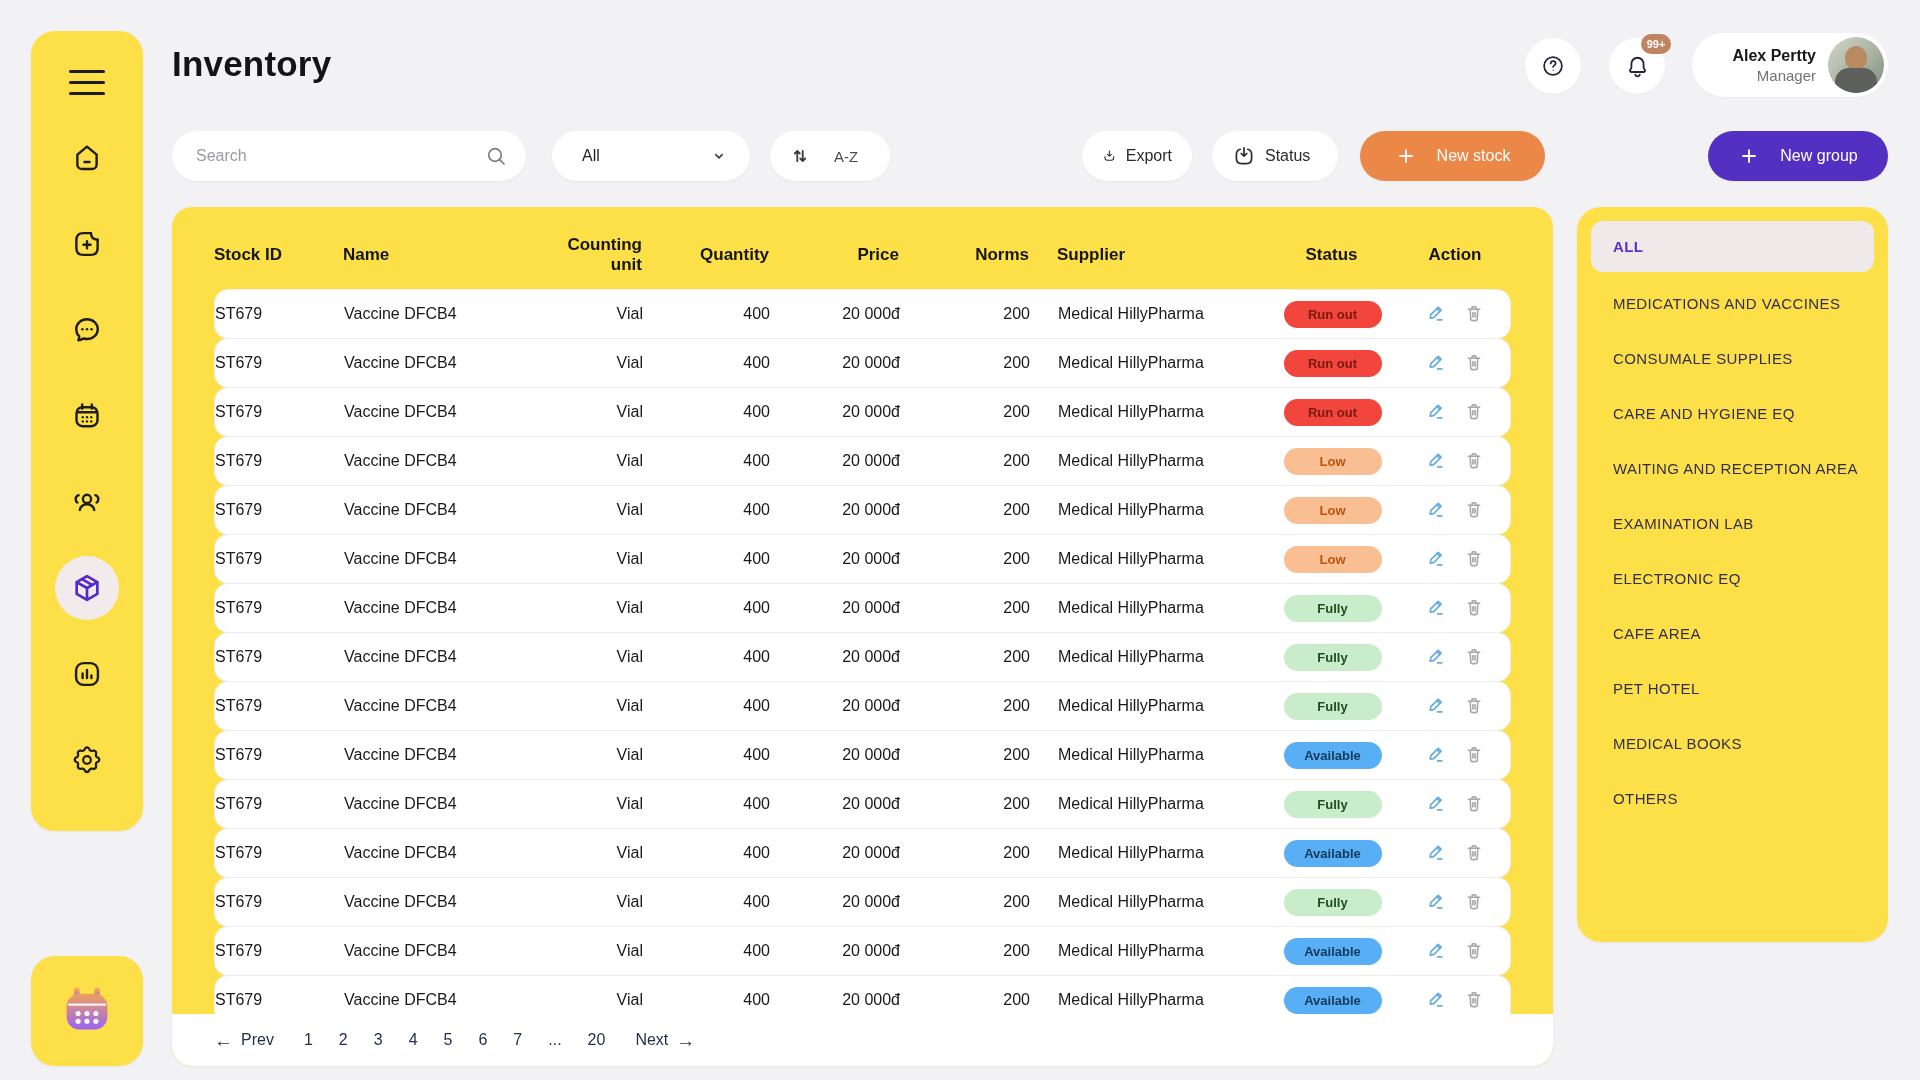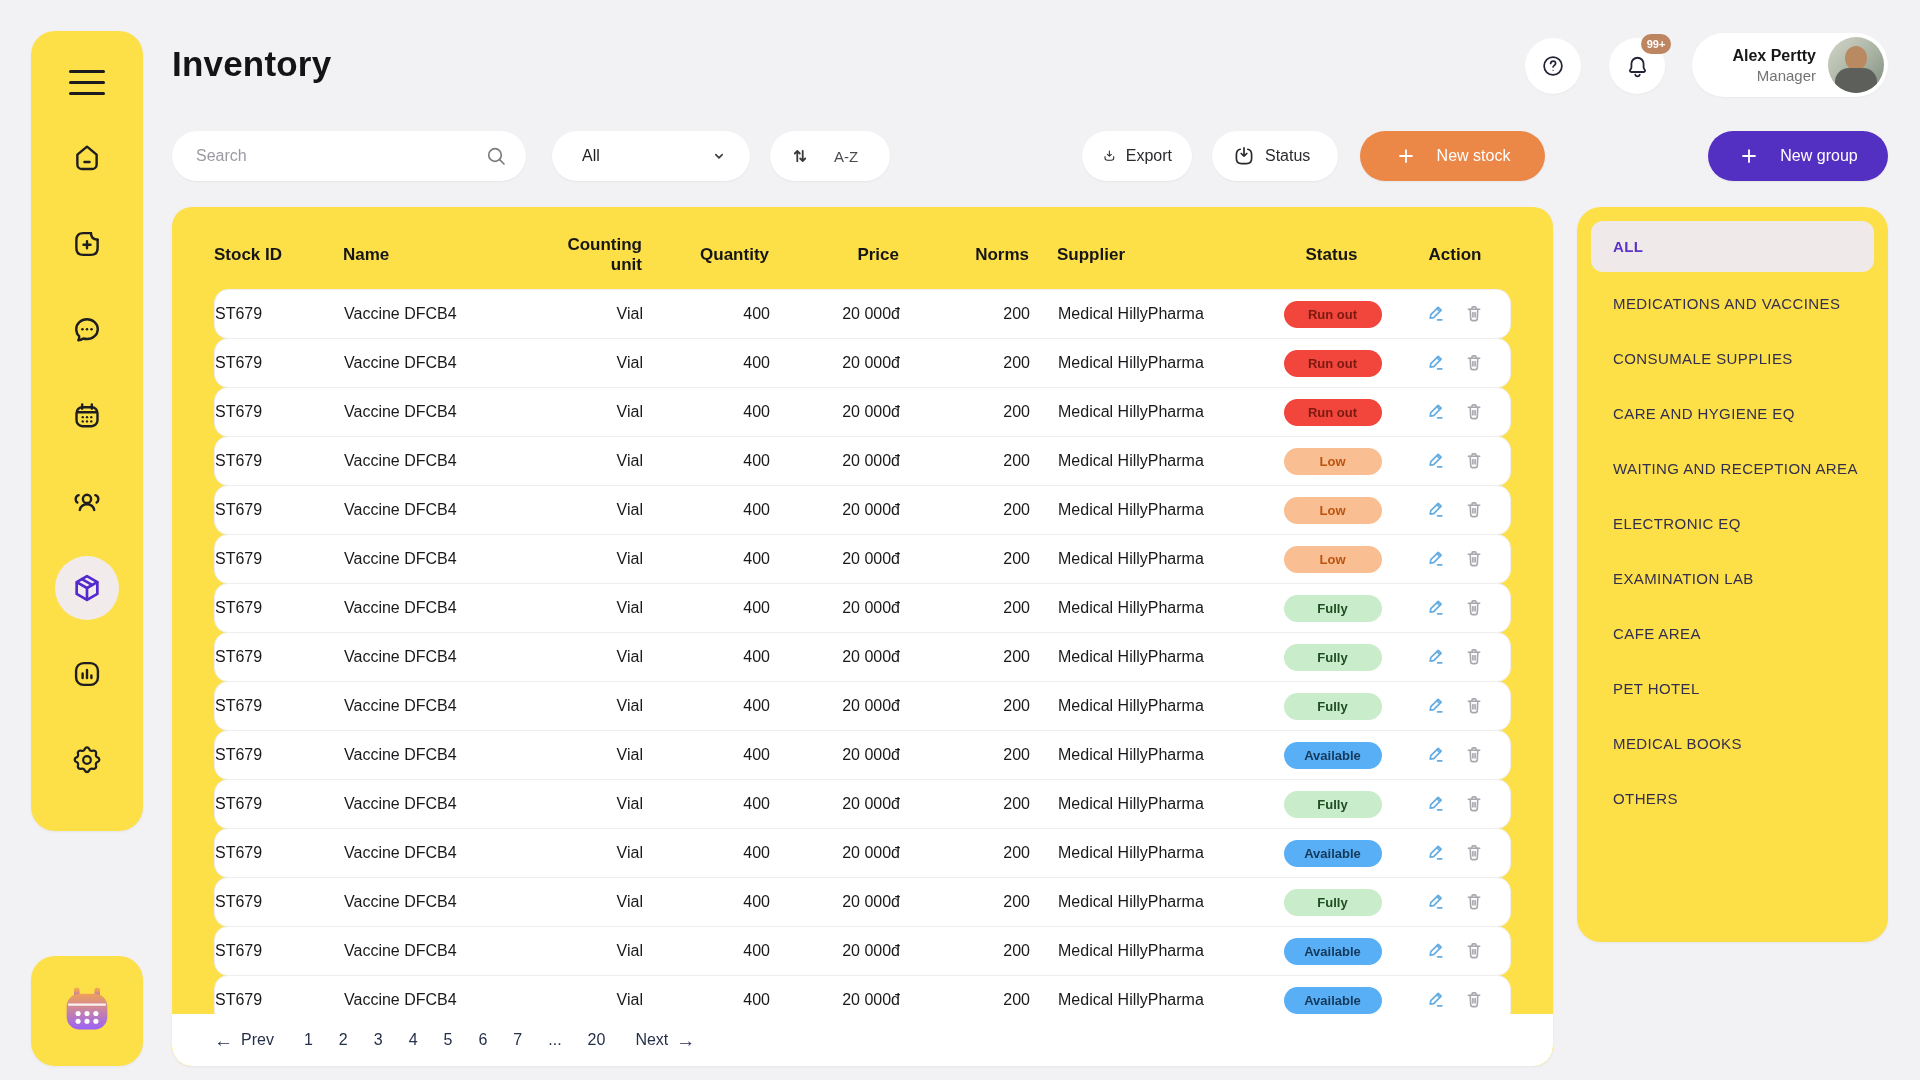--- a/index.html
+++ b/index.html
@@ -740,20 +740,20 @@
   </div>
 </section>
 
 <aside class="cat-panel card">
   <div>
       <div class="cat-item active">ALL</div>
       <div class="cat-item">MEDICATIONS AND VACCINES</div>
       <div class="cat-item">CONSUMALE SUPPLIES</div>
       <div class="cat-item">CARE AND HYGIENE EQ</div>
       <div class="cat-item">WAITING AND RECEPTION AREA</div>
+      <div class="cat-item">EXAMINATION LAB</div>
       <div class="cat-item">ELECTRONIC EQ</div>
-      <div class="cat-item">EXAMINATION LAB</div>
       <div class="cat-item">CAFE AREA</div>
       <div class="cat-item">PET HOTEL</div>
       <div class="cat-item">MEDICAL BOOKS</div>
       <div class="cat-item">OTHERS</div>
     </div>
 </aside>
 
 </body></html>

